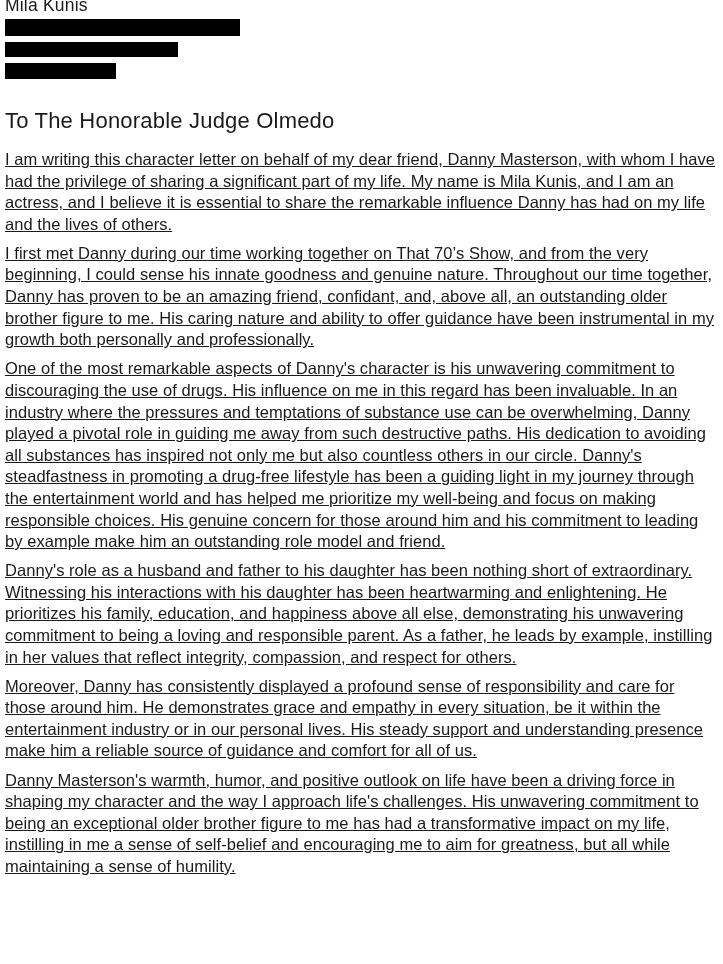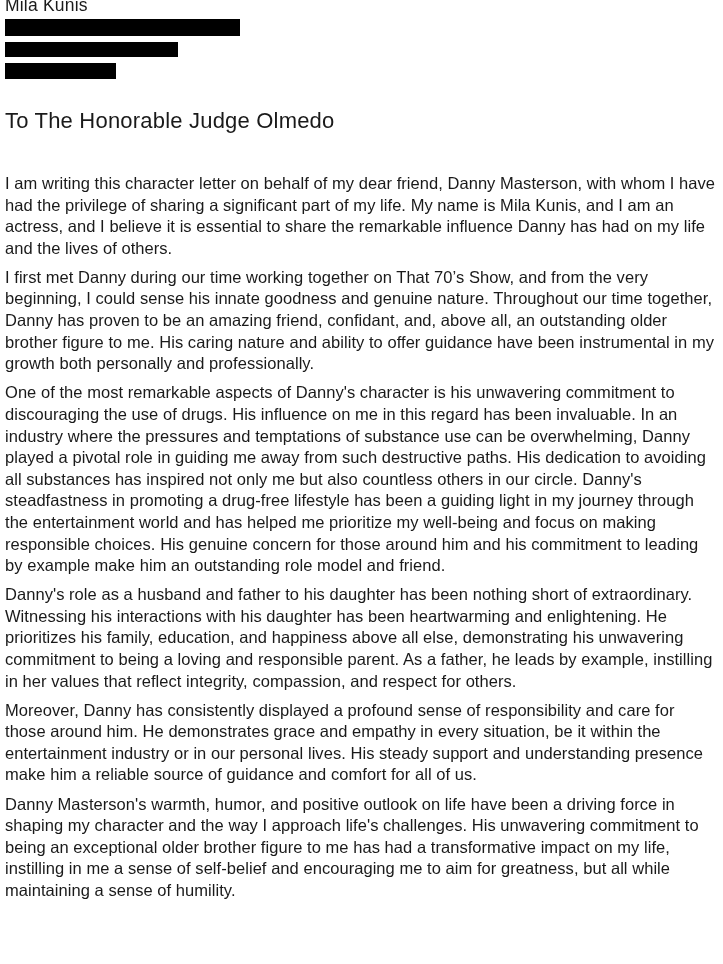--- a/index.html
+++ b/index.html
@@ -38,21 +38,22 @@
   .bar2 { width: 173px; height: 15px; margin-top: 6px; }
   .bar3 { width: 111px; height: 16px; margin-top: 6px; }
   .salutation {
     margin-top: 33px;
     font-size: 22px;
     line-height: 18px;
     letter-spacing: 0.2px;
     white-space: nowrap;
   }
   .letter-body {
-    margin-top: 43px;
+    margin-top: 19px;
+    text-decoration: underline;
   }
   .letter-body p {
     margin: 0 0 7.5px 0;
     font-size: 16.5px;
     line-height: 21.6px;
     letter-spacing: 0.05px;
     text-align: left;
   }
 </style>
 </head>

